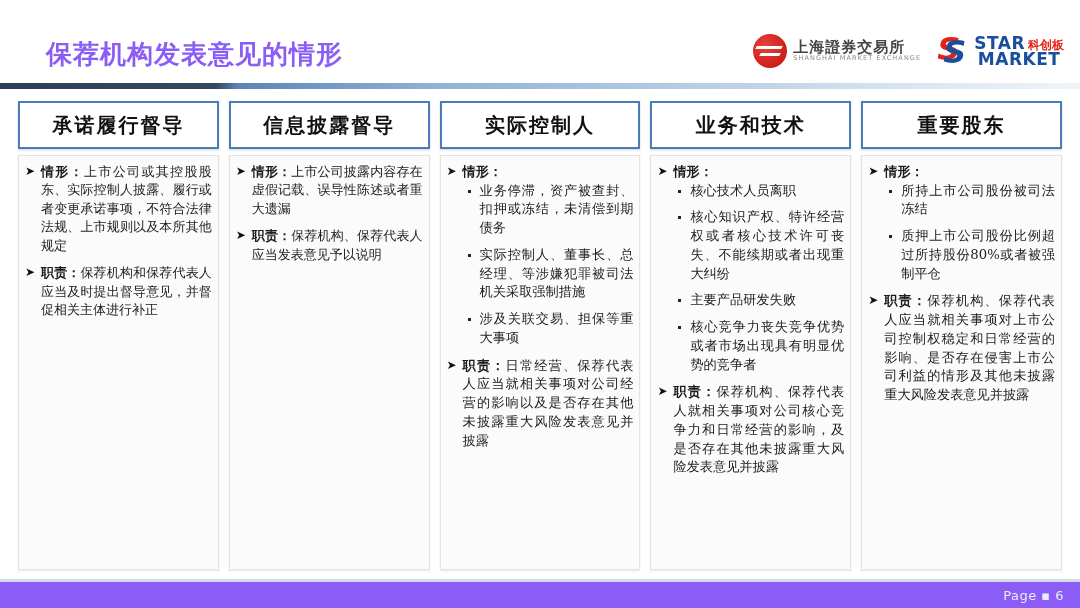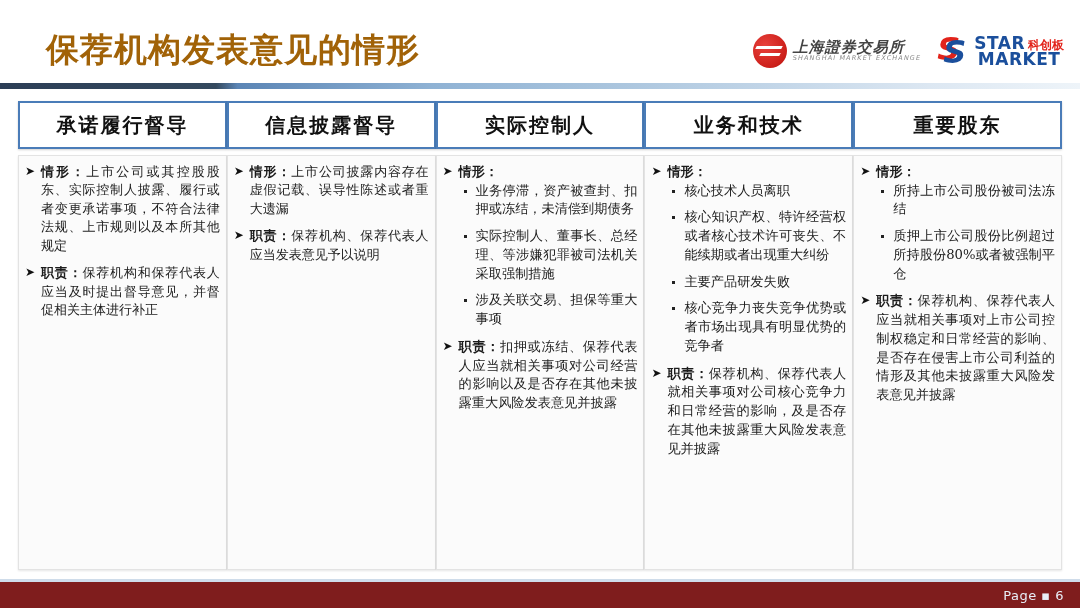--- a/index.html
+++ b/index.html
@@ -25,24 +25,24 @@
 
   
   .header {
     position: absolute;
     left: 0; top: 0; right: 0;
     height: 92px;
   }
   .slide-title {
     position: absolute;
     left: 46px;
-    top: 28px;
-    font-size: 33px;
-    font-weight: 700;
-    color: #a16207;
+    top: 37px;
+    font-size: 26px;
+    font-weight: 700;
+    color: #8b5cf6;
     letter-spacing: 1px;
     font-family: "DejaVu Serif", "Liberation Serif", serif;
     white-space: nowrap;
   }
   .title-rule {
     position: absolute;
     left: 0;
     top: 83px;
     width: 1080px;
     height: 6px;
@@ -80,21 +80,21 @@
     content: "";
     position: absolute;
     background: #ffffff;
     height: 3px;
     width: 26px;
     left: 3px;
     transform: skewX(-28deg);
   }
   .sse-mark::before { top: 12px; }
   .sse-mark::after  { top: 19px; width: 20px; left: 7px; }
-  .sse-text { line-height: 1.05; font-style: italic; }
+  .sse-text { line-height: 1.05; }
   .sse-cn {
     font-size: 15px;
     font-weight: 700;
     color: #444;
     font-family: "DejaVu Serif", "Liberation Serif", serif;
     letter-spacing: 1px;
     white-space: nowrap;
   }
   .sse-en {
     font-size: 6.5px;
@@ -150,21 +150,21 @@
   }
 
   
   .columns {
     position: absolute;
     left: 18px;
     top: 101px;
     right: 18px;
     bottom: 38px;
     display: flex;
-    gap: 0;
+    gap: 10px;
   }
   .column {
     flex: 1 1 0;
     display: flex;
     flex-direction: column;
     min-width: 0;
   }
   .col-head {
     height: 44px;
     border: 2px solid #4a7cb8;
@@ -246,21 +246,21 @@
   
   .col-narrow li.bullet-l1 { font-size: 13px; }
 
   
   .footer {
     position: absolute;
     left: 0;
     right: 0;
     bottom: 0;
     height: 26px;
-    background: #7f1d1d;
+    background: #8b5cf6;
     border-top: 3px solid #cfdcea;
     display: flex;
     align-items: center;
     justify-content: flex-end;
   }
   .page-num {
     color: #e8eef6;
     font-size: 13px;
     margin-right: 16px;
     letter-spacing: 0.5px;
@@ -331,21 +331,21 @@
         <div class="col-head">
           <span class="col-head-text">实际控制人</span>
         </div>
         <div class="col-body">
           <ul class="blist">
             <li class="bullet-l1"><span class="arrow">➤</span><span class="lbl">情形：</span><ul class="sublist">
                 <li class="bullet-l2"><span class="dot"></span><span>业务停滞，资产被查封、扣押或冻结，未清偿到期债务</span></li>
                 <li class="bullet-l2"><span class="dot"></span><span>实际控制人、董事长、总经理、等涉嫌犯罪被司法机关采取强制措施</span></li>
                 <li class="bullet-l2"><span class="dot"></span><span>涉及关联交易、担保等重大事项</span></li>
               </ul></li>
-            <li class="bullet-l1"><span class="arrow">➤</span><span class="lbl">职责：</span><span>扣押或冻结、保荐代表人应当就相关事项对公司经营的影响以及是否存在其他未披露重大风险发表意见并披露</span></li>
+            <li class="bullet-l1"><span class="arrow">➤</span><span class="lbl">职责：</span><span>日常经营、保荐代表人应当就相关事项对公司经营的影响以及是否存在其他未披露重大风险发表意见并披露</span></li>
           </ul>
         </div>
       </div>
       <div class="column">
         <div class="col-head">
           <span class="col-head-text">业务和技术</span>
         </div>
         <div class="col-body">
           <ul class="blist">
             <li class="bullet-l1"><span class="arrow">➤</span><span class="lbl">情形：</span><ul class="sublist">

